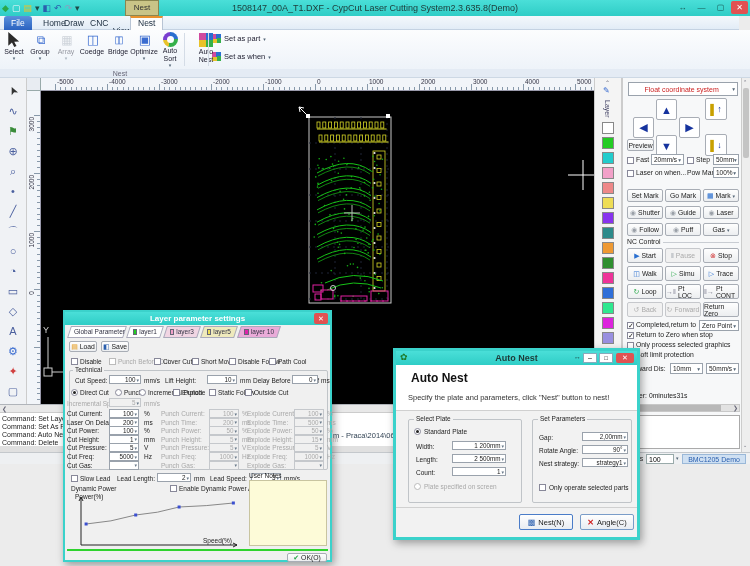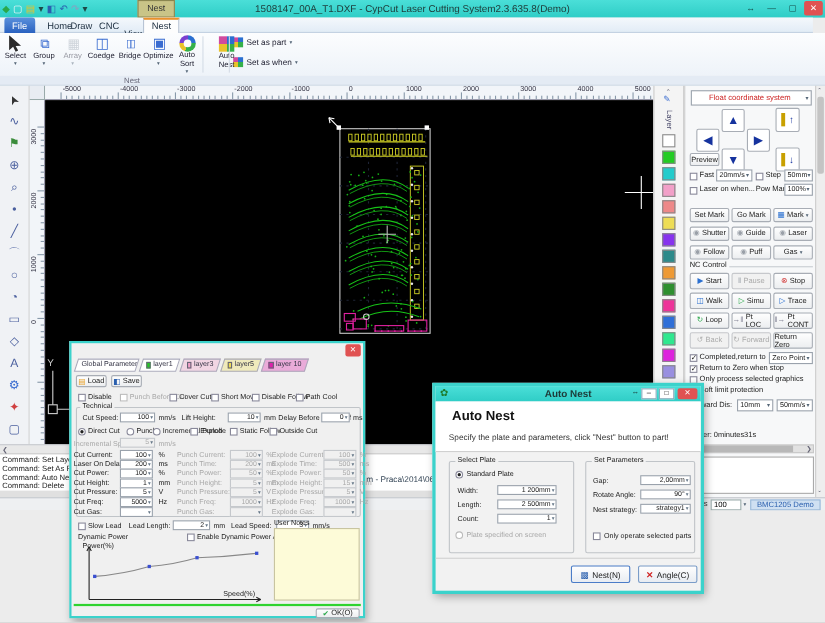--- a/index.html
+++ b/index.html
@@ -802,20 +802,21 @@
         <span class="car" style="font-size:5px;">▾</span>
       </div>
     <span class="abs tx" style="left:614px;top:2px;font-size:7px;color:#333;">Move Dis</span>
     <div class="abs" style="left:646px;top:1px;width:28px;height:10px;background:#fff;border:1px solid #9aa;font-size:7px;line-height:9px;padding-left:2px;box-sizing:border-box;">100</div>
     <span class="abs" style="left:676px;top:2px;font-size:5px;color:#567;">▾</span>
     <div class="abs tx" style="left:682px;top:1px;width:64px;height:10px;background:#cfe0f2;color:#2a5fae;font-size:7px;line-height:10px;text-align:center;border:1px solid #9ab8d8;box-sizing:border-box;">BMC1205 Demo</div>
   </div>
   <div class="abs" id="bottomgray"></div>
 
   <div class="dlg" id="ldlg">
+    <div id="ldlg-title">Layer parameter settings</div>
     <div class="closebox">✕</div>
     <div id="ldtabs" style="position:absolute;left:2px;top:14px;width:263px;height:12px;">
         <div class="ltab" style="left: 2px; width: 56px; background: rgb(255, 255, 255);">
           <div class="in">
             <span class="tx">Global Parameter</span>
           </div>
         </div>
         <div class="ltab" style="left: 61px; width: 34px; background: rgb(255, 255, 255);">
           <div class="in">
             <span class="swatch" style="background: rgb(34, 204, 34);"></span>
@@ -1066,21 +1067,21 @@
   <div class="dlg" id="andlg">
     <div id="andlg-title">Auto Nest</div>
     <span class="abs" style="left:4px;top:1px;font-size:9px;color:#1d7a2a;">✿</span>
     <div class="abs" style="right:56px;top:2px;font-size:7px;color:#1d4a48;">↔</div>
     <div class="abs" style="right:40px;top:2px;width:14px;height:10px;background:#fff;border:1px solid #8ab;font-size:7px;line-height:8px;text-align:center;box-sizing:border-box;">–</div>
     <div class="abs" style="right:24px;top:2px;width:14px;height:10px;background:#fff;border:1px solid #8ab;font-size:6px;line-height:9px;text-align:center;box-sizing:border-box;">□</div>
     <div class="abs" style="right:3px;top:2px;width:18px;height:10px;background:#e05252;color:#fff;font-size:7px;line-height:10px;text-align:center;border-radius:2px;">✕</div>
 
     <div id="an-head">
       <span class="abs tx" style="left:15px;top:6px;font-size:12px;font-weight:bold;color:#111;">Auto Nest</span>
-      <span class="abs tx" style="left:12px;top:28px;font-size:7.5px;color:#333;">Specify the plate and parameters, click "Nest" button to part!</span>
+      <span class="abs tx" style="left:12px;top:28px;font-size:7.5px;color:#333;">Specify the plate and parameters, click "Nest" button to nest!</span>
     </div>
 
     <div class="gbox" style="left:12px;top:68px;width:114px;height:84px;"></div>
     <span class="dlabel" style="left:18px;top:64px;background:#f2f2f2;padding:0 2px;">Select Plate</span>
     <div class="radio sel" style="left:18px;top:77px;"></div>
     <span class="dlabel" style="left:28px;top:77px;">Standard Plate</span>
     <span class="dlabel" style="left:20px;top:92px;">Width:</span>
     <div class="dinput" style="left:56px;top:90px;width:54px;">
         <span>1 200mm</span>
         <span class="car">▾</span>

